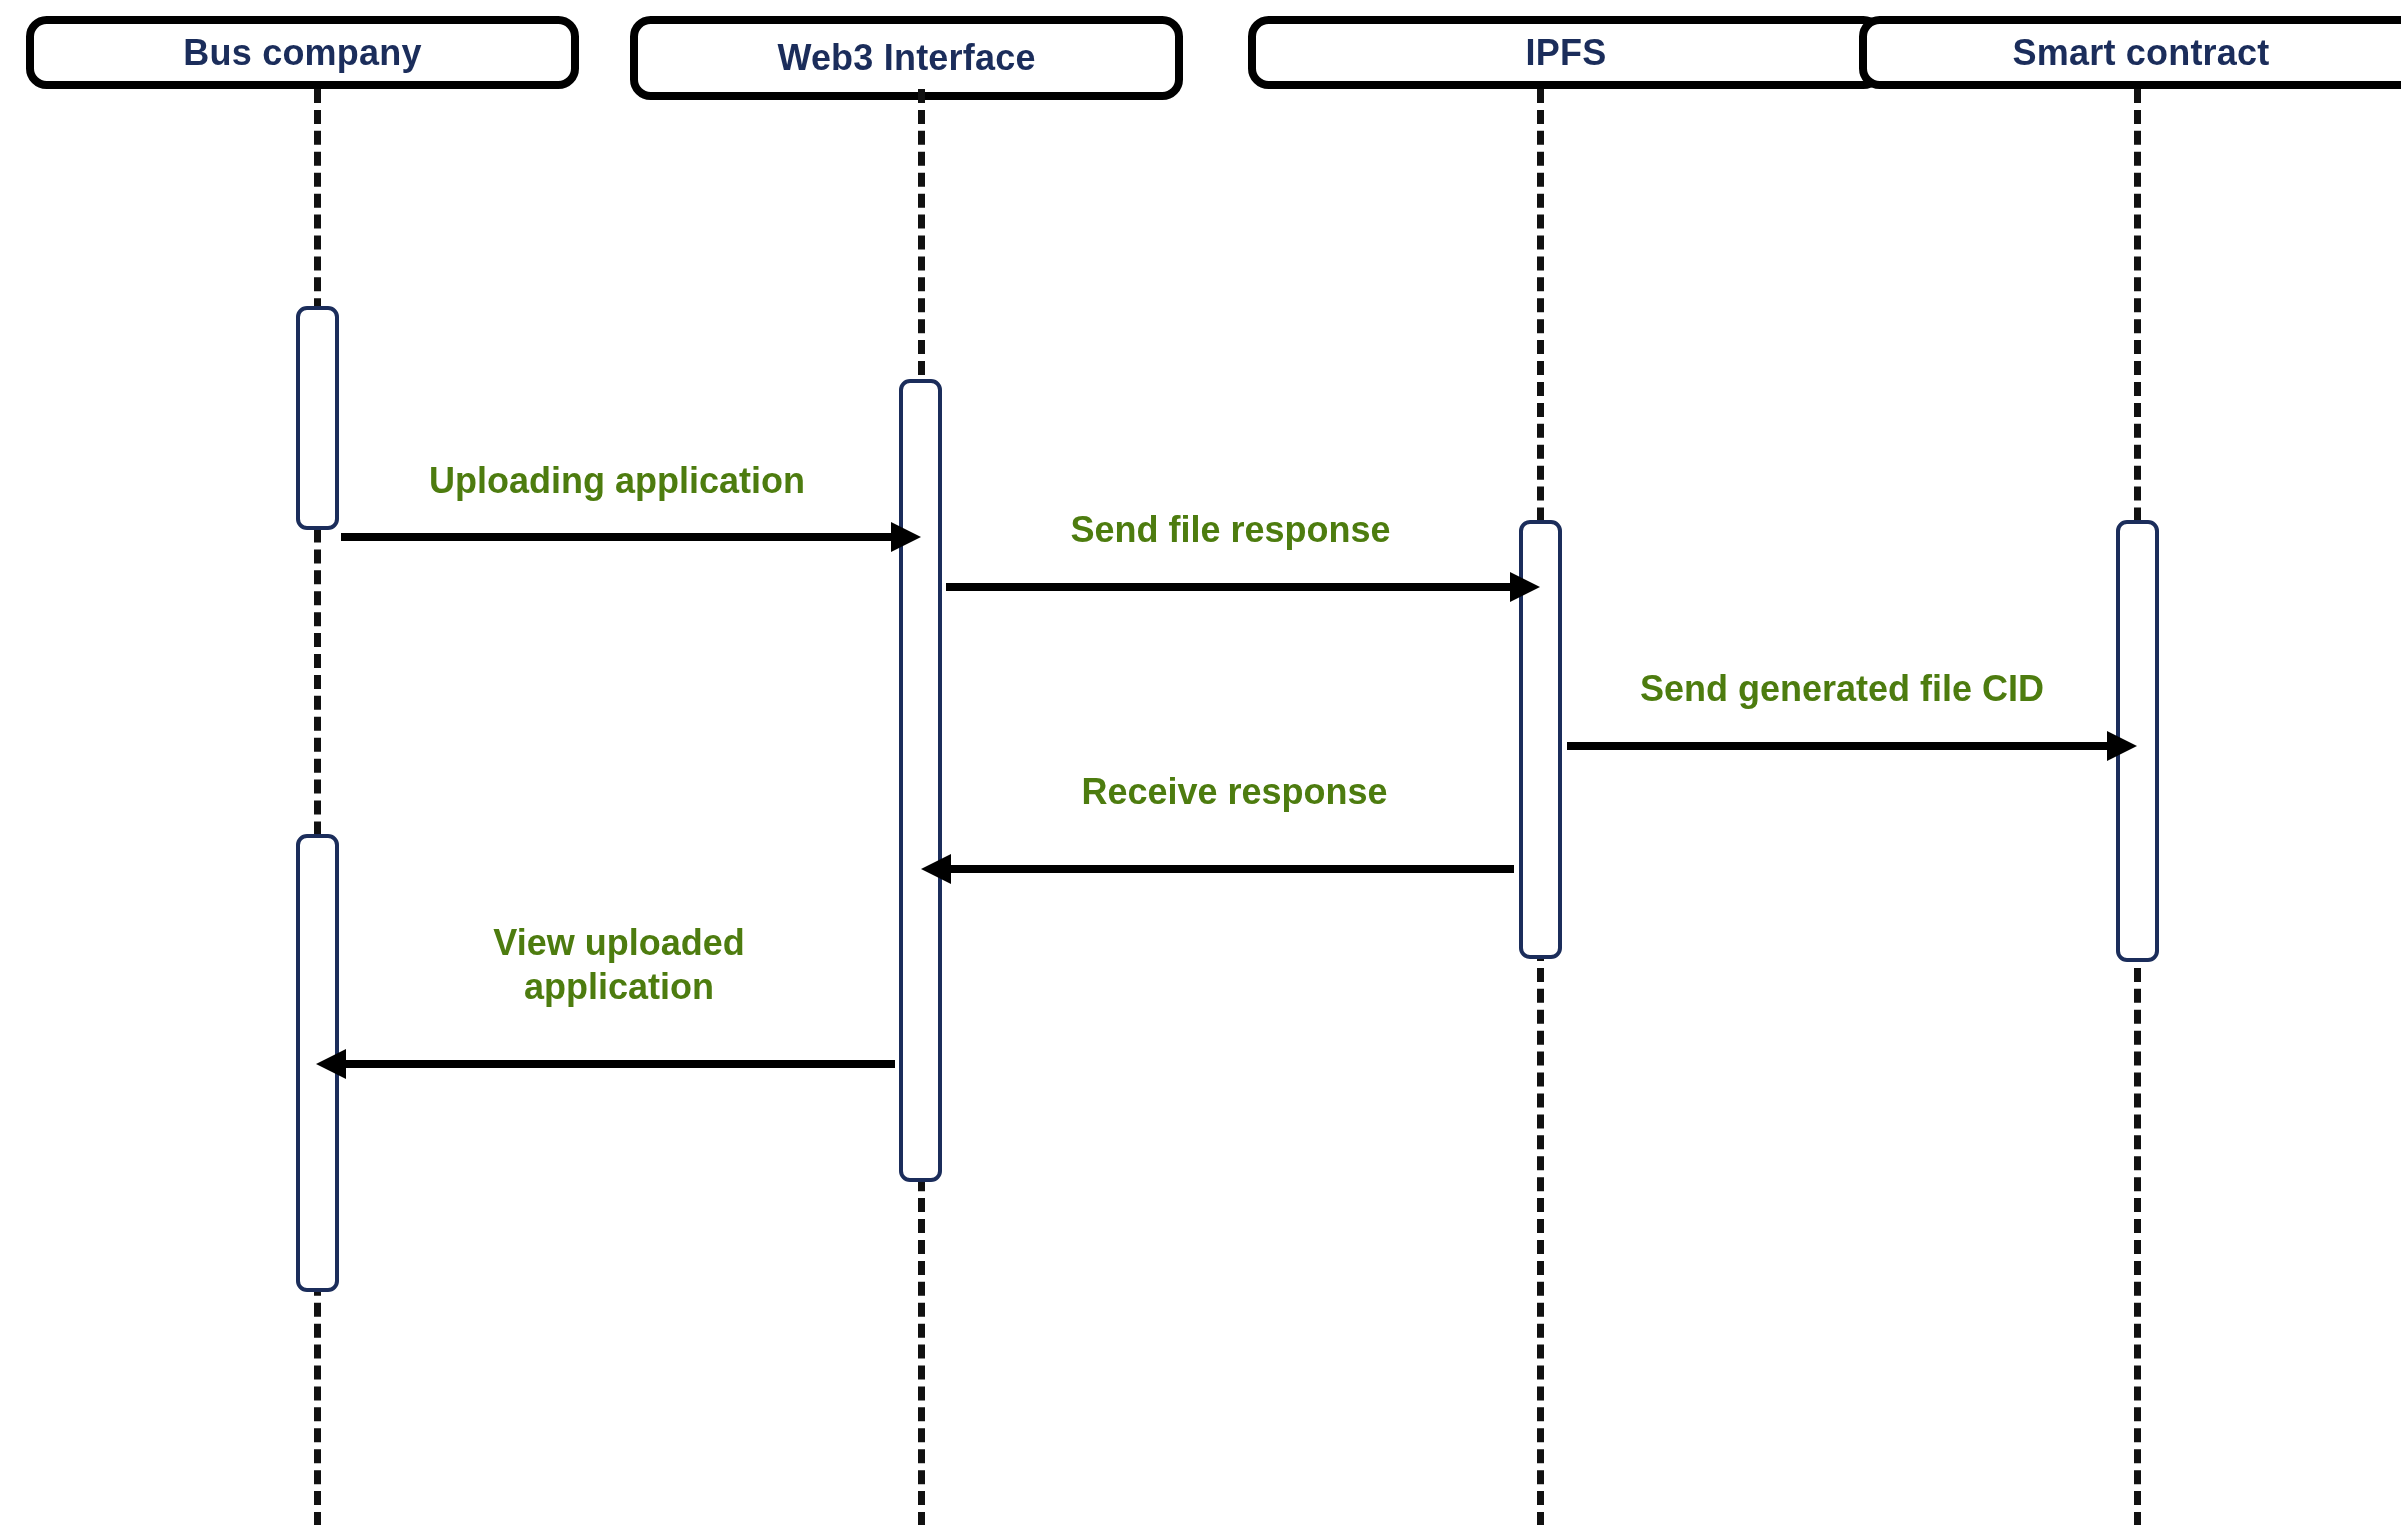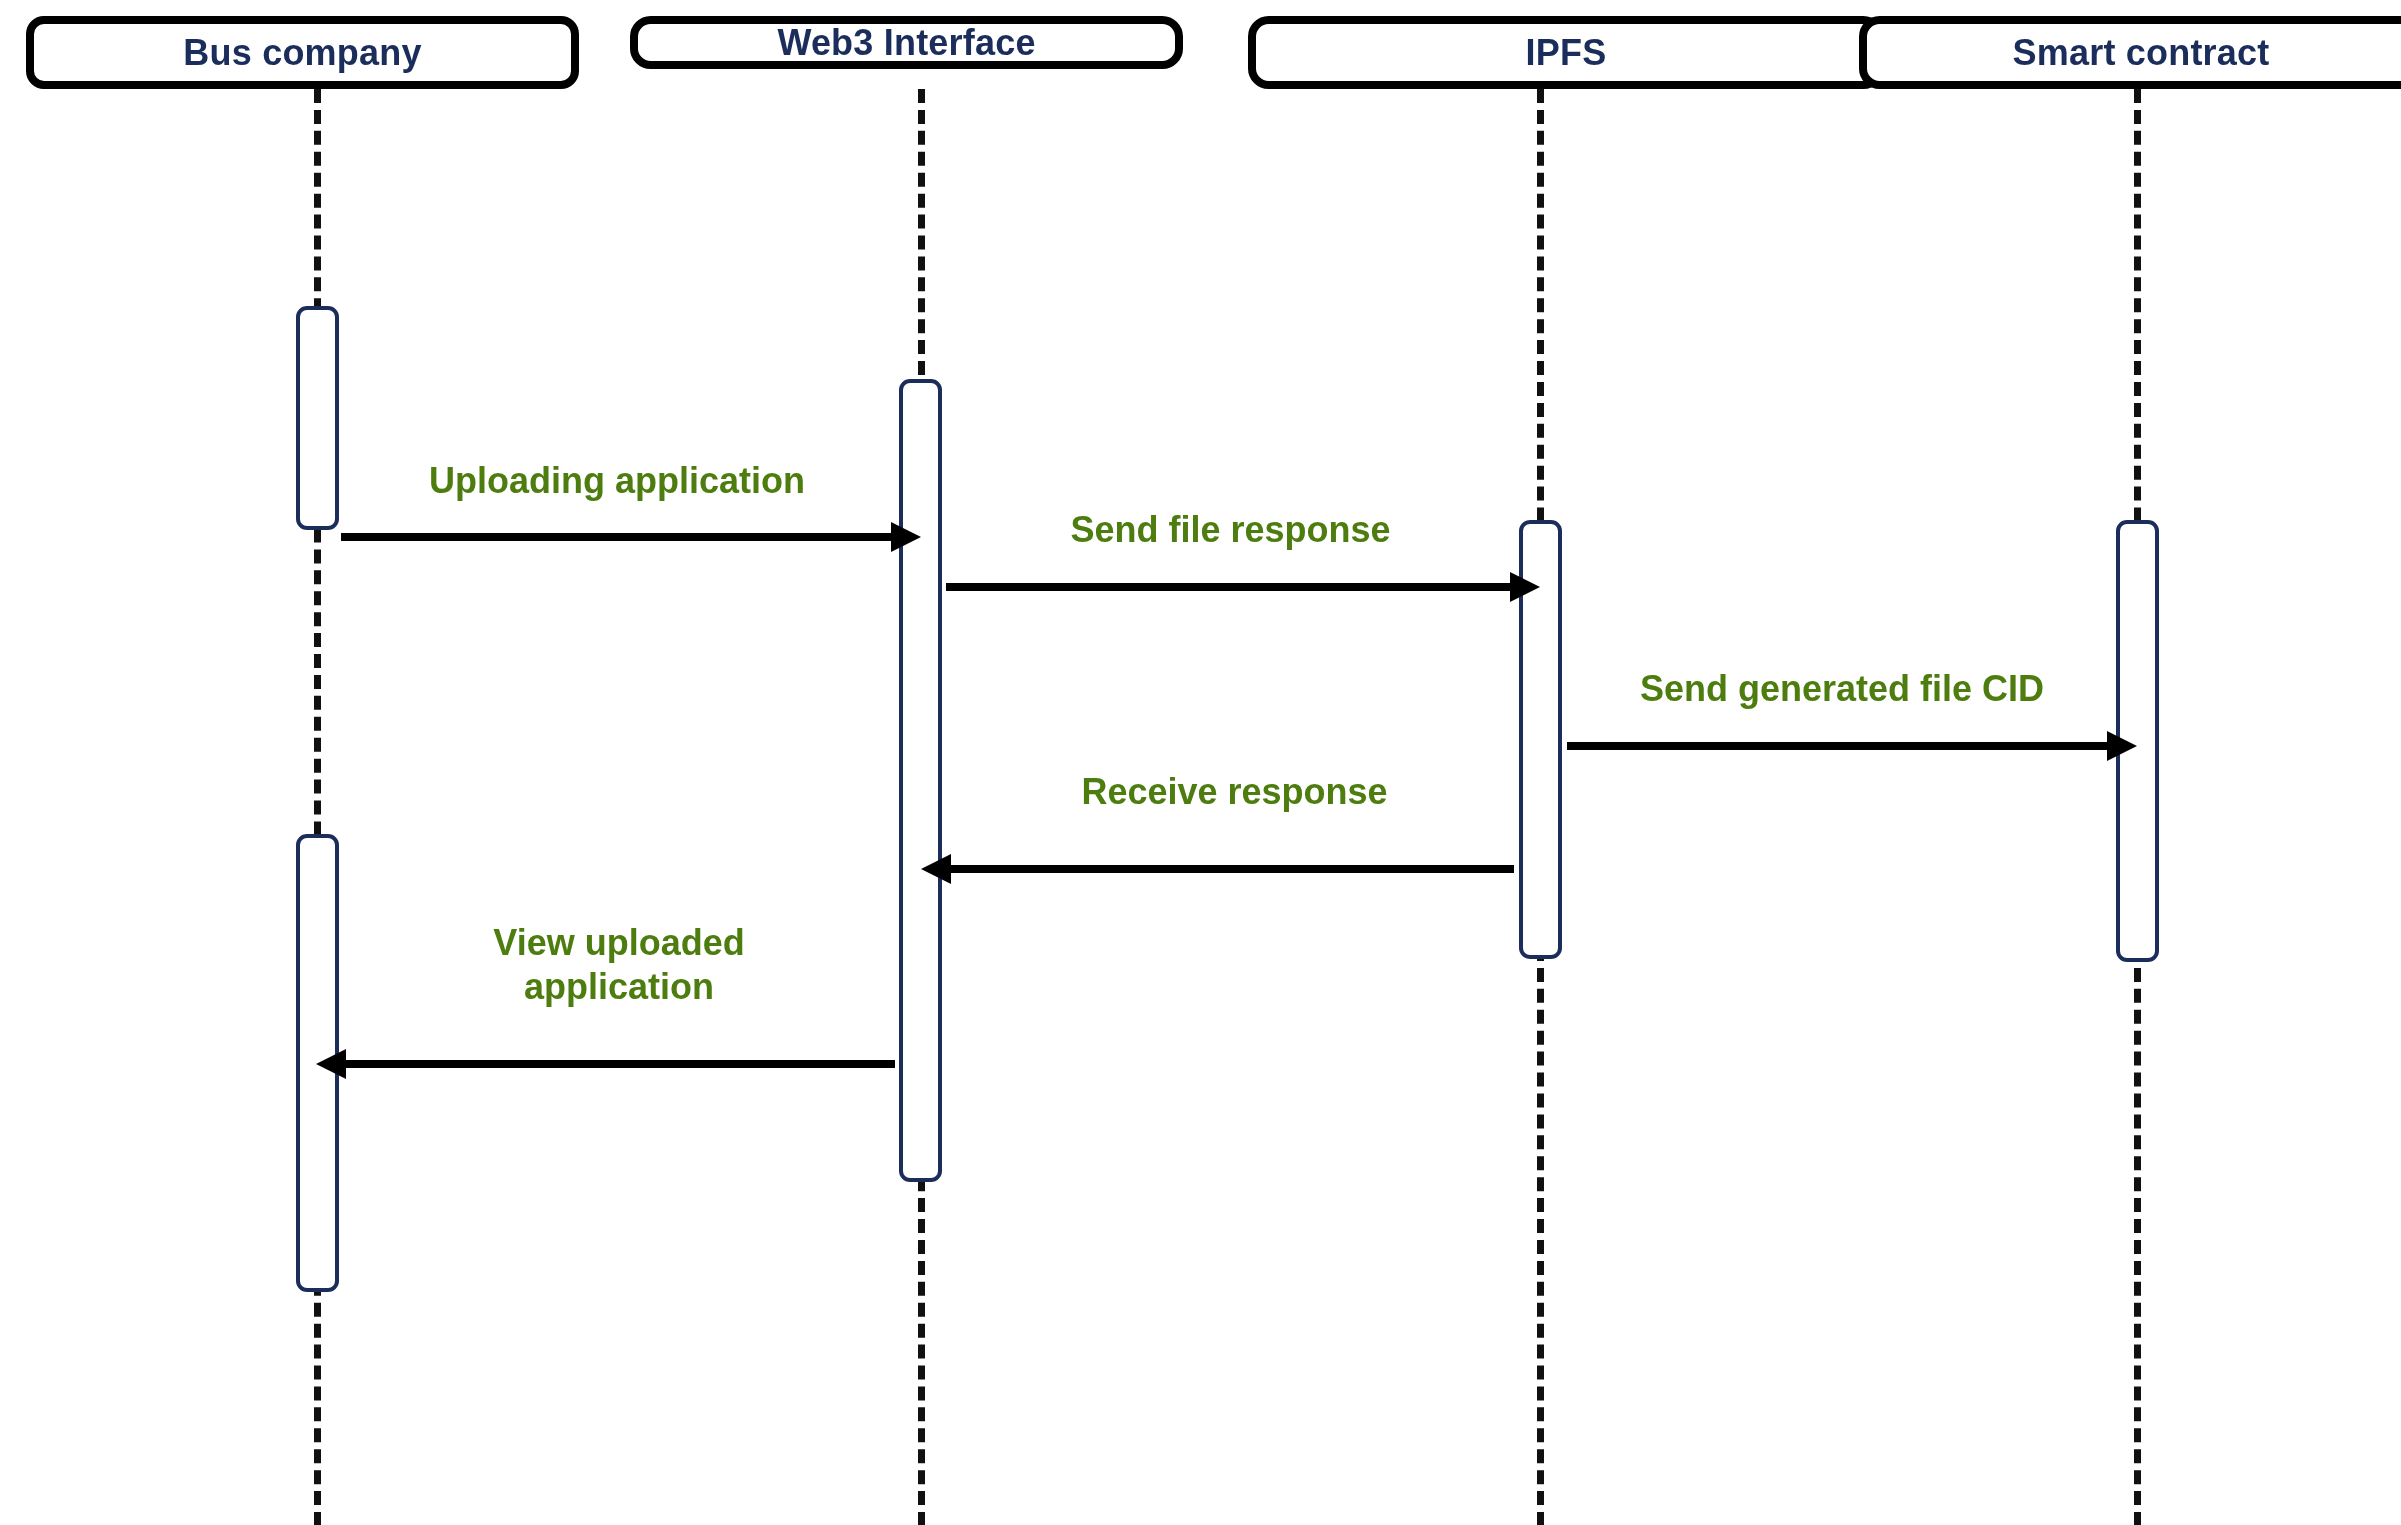--- a/index.html
+++ b/index.html
@@ -82,24 +82,24 @@
     text-align: center;
     white-space: pre-line;
     font-family: Liberation Sans, sans-serif;
   }
 </style>
 </head>
 <body>
 
 <div id="stage">
 
-  <div class="participant" id="p0" style="left: 26px; top: 16px; width: 553px; height: 73px; border-radius: 18px;">
+  <div class="participant" id="p0" style="left: 26px; top: 16px; width: 553px; height: 73px;">
     <span class="participant-label">Bus company</span>
   </div>
-  <div class="participant" id="p1" style="left: 630px; top: 16px; width: 553px; height: 53px;">
+  <div class="participant" id="p1" style="left: 630px; top: 16px; width: 553px; height: 84px;">
     <span class="participant-label">Web3 Interface</span>
   </div>
   <div class="participant" id="p2" style="left: 1248px; top: 16px; width: 636px; height: 73px;">
     <span class="participant-label">IPFS</span>
   </div>
   <div class="participant" id="p3" style="left: 1859px; top: 16px; width: 564px; height: 73px;">
     <span class="participant-label">Smart contract</span>
   </div>
 
   <div class="lifeline" id="ll0" style="left: 314px; top: 89px; height: 1437px;"></div>

